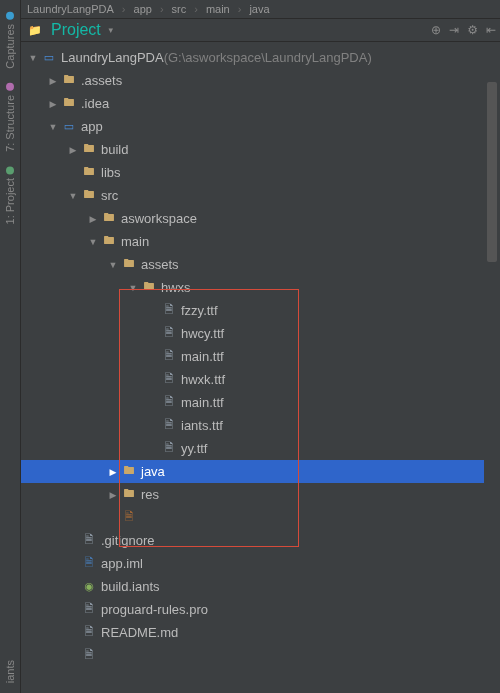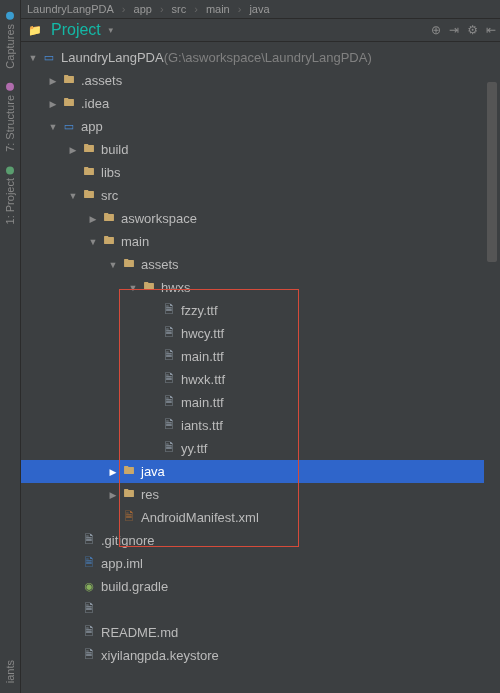--- a/index.html
+++ b/index.html
@@ -193,50 +193,49 @@
             <span class="label">java</span>
           </div>
           <div class="row" style="padding-left: 86px;">
             <span class="arrow">▶</span>
             <span class="icon fld-pkg">🖿</span>
             <span class="label">res</span>
           </div>
           <div class="row" style="padding-left: 86px;">
             <span class="arrow"></span>
             <span class="icon file-x">🗎</span>
-            <span class="label">AndroidManifest.xml</span>
           </div>
           <div class="row" style="padding-left: 46px;">
             <span class="arrow"></span>
             <span class="icon file">🗎</span>
             <span class="label">.gitignore</span>
           </div>
           <div class="row" style="padding-left: 46px;">
             <span class="arrow"></span>
             <span class="icon file-i">🗎</span>
             <span class="label">app.iml</span>
           </div>
           <div class="row" style="padding-left: 46px;">
             <span class="arrow"></span>
             <span class="icon file-g">◉</span>
-            <span class="label">build.gradle</span>
-          </div>
-          <div class="row" style="padding-left: 46px;">
-            <span class="arrow"></span>
-            <span class="icon file">🗎</span>
+            <span class="label">build.iants</span>
+          </div>
+          <div class="row" style="padding-left: 46px;">
+            <span class="arrow"></span>
+            <span class="icon file">🗎</span>
+            <span class="label">proguard-rules.pro</span>
           </div>
           <div class="row" style="padding-left: 46px;">
             <span class="arrow"></span>
             <span class="icon file">🗎</span>
             <span class="label">README.md</span>
           </div>
           <div class="row" style="padding-left: 46px;">
             <span class="arrow"></span>
             <span class="icon file">🗎</span>
-            <span class="label">xiyilangpda.keystore</span>
           </div>
         </div>
       <div class="highlight-box" id="hl" style="top: 247px; left: 98px; width: 178px; height: 256px;"></div>
       <div class="scrollbar-v">
           <div class="thumb"></div>
         </div>
     </div>
   </div>
 </div>
 

